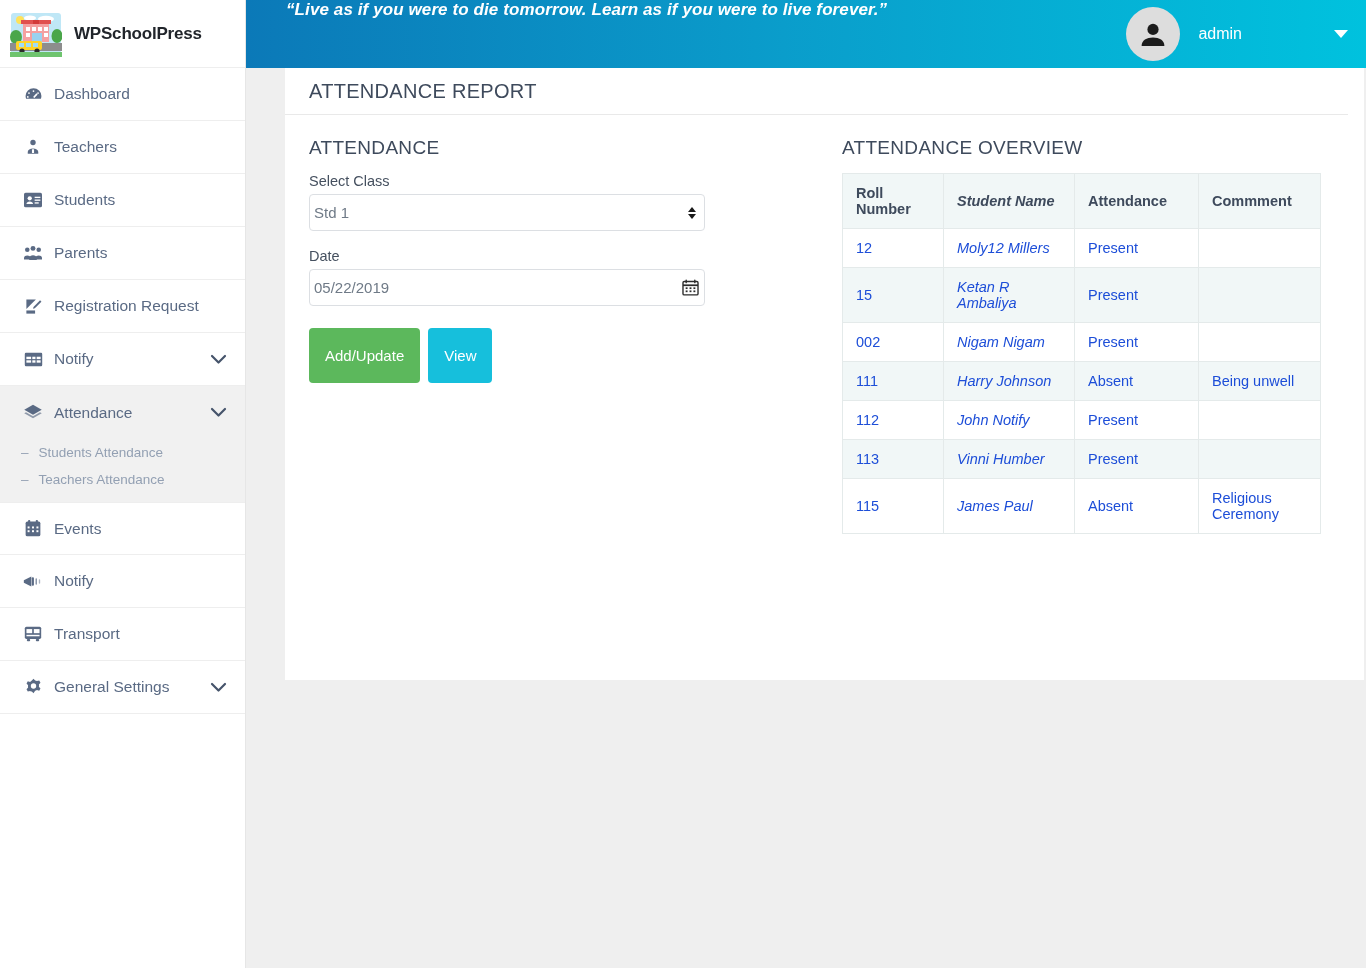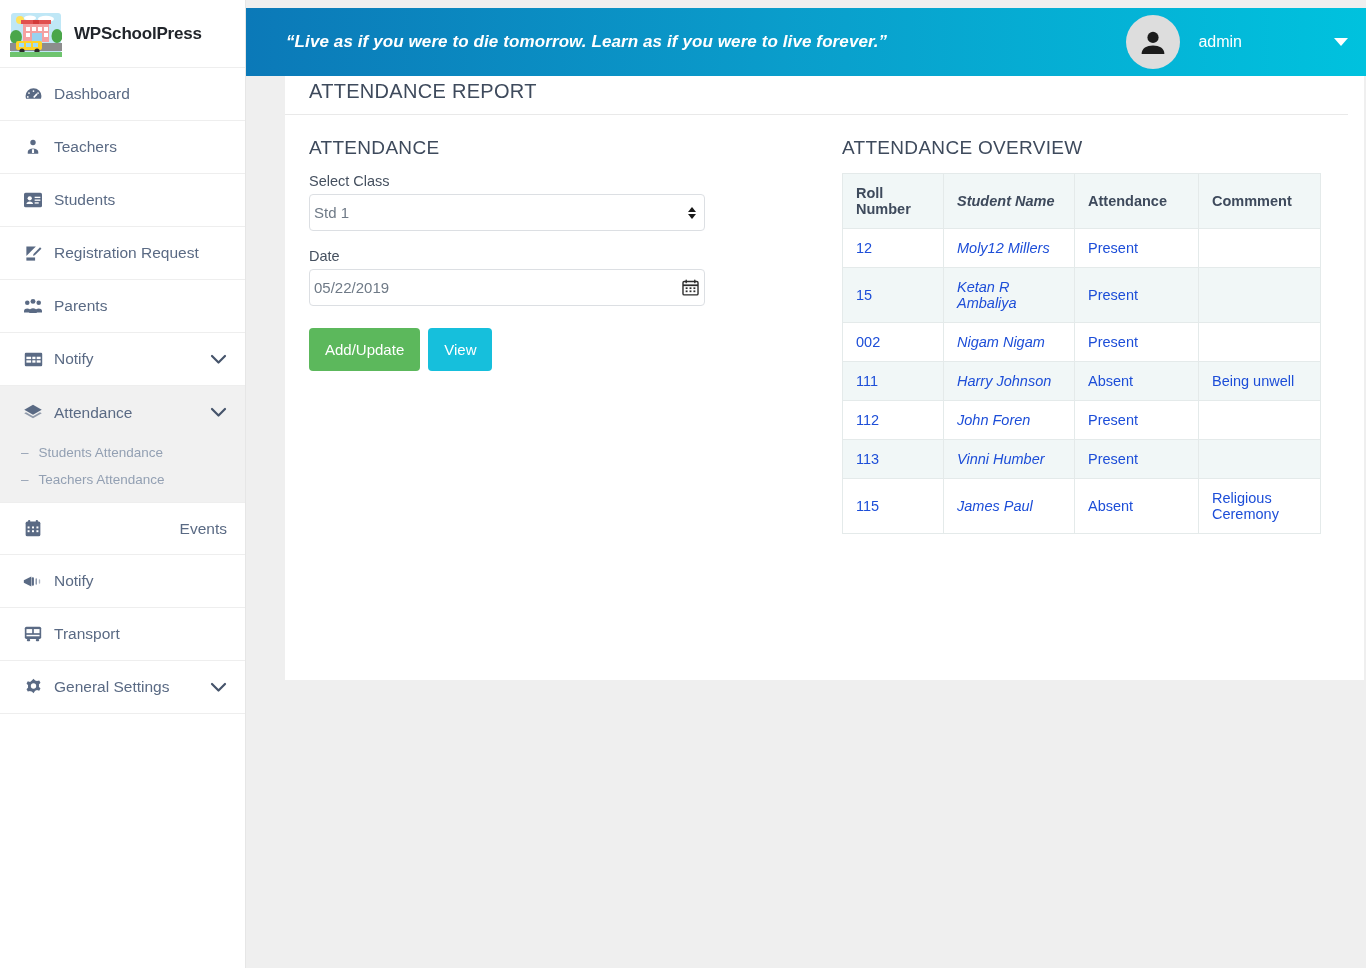--- a/index.html
+++ b/index.html
@@ -47,28 +47,28 @@
   .chev { margin-left: auto; color: #46546b; }
   .nav-group.active { background: #f1f1f1; border-bottom: none; }
   .nav-group.active .nav-item { border-bottom: none; background: transparent; }
   .subnav { list-style: none; padding: 0 0 9px 0; background: #f1f1f1; }
   .sub-item {
     display: flex; align-items: center;
     padding: 6px 0 6px 21px;
     font-size: 13.5px; color: #93a0b3; cursor: pointer;
   }
   .sub-dash { margin-right: 10px; color: #93a0b3; }
-  .nav-after-group { border-top: 1px solid #eeeeee; text-align: right; }
+  .nav-after-group { border-top: 1px solid #eeeeee; }
 
   
   .topbar {
-    position: absolute; left: 246px; top: 8px;
+    position: absolute; left: 246px; top: 0;
     width: 1120px; height: 68px;
     background: linear-gradient(90deg, #0b79b8 0%, #0a9dcb 48%, #00c2de 100%);
-    display: flex; align-items: center;
+    display: flex; align-items: flex-start;
     z-index: 6;
   }
   .quote {
     margin-left: 40px;
     color: #ffffff; font-size: 17px; font-style: italic;
     font-weight: bold; letter-spacing: 0.1px;
     white-space: nowrap;
   }
   .user-area {
     margin-left: auto; display: flex; align-items: center;
@@ -142,21 +142,21 @@
   .tri-dn {
     width: 0; height: 0;
     border-left: 4.5px solid transparent;
     border-right: 4.5px solid transparent;
     border-top: 5px solid #1a1a1a;
   }
   .btn-row { display: flex; gap: 8px; margin-top: 22px; }
   .btn {
     border: none; border-radius: 4px;
     color: #ffffff; font-size: 15px;
-    padding: 13px 16px; cursor: pointer;
+    padding: 19px 16px; cursor: pointer;
     font-family: "Liberation Sans", sans-serif;
   }
   .btn-green { background: #5cb85c; }
   .btn-cyan { background: #16bfdc; }
 
   
   table.att {
     border-collapse: collapse;
     width: 478px;
     table-layout: fixed;
@@ -254,41 +254,41 @@
               <rect x="14" y="7" width="7" height="1.6" fill="#ffffff"></rect>
               <rect x="14" y="10.4" width="7" height="1.6" fill="#ffffff"></rect>
               <rect x="14" y="13.8" width="5" height="1.6" fill="#ffffff"></rect>
             </svg>
           </span>
           <span class="nav-label">Students</span>
         </li>
 
         <li class="nav-item">
           <span class="nic">
-            <svg width="19" height="19" viewBox="0 0 24 24" fill="currentColor">
-              <path d="M3 3h12l-4.5 4.5L3 15z"></path>
-              <path d="M3 17h11v4H3z"></path>
-              <path d="M20.3 4.2 22 5.9l-8.3 8.3-2.4.7.7-2.4z"></path>
-            </svg>
-          </span>
-          <span class="nav-label">Registration Request</span>
-        </li>
-
-        <li class="nav-item">
-          <span class="nic">
             <svg width="20" height="18" viewBox="0 0 24 22" fill="currentColor">
               <circle cx="5" cy="7" r="2.8"></circle>
                 <circle cx="12" cy="5.4" r="3"></circle>
                 <circle cx="19" cy="7" r="2.8"></circle>
               <path d="M1 19v-2c0-2 1.9-3 4-3s4 1 4 3v2z"></path>
               <path d="M7.4 19.6v-2.4c0-2.3 2.2-3.6 4.6-3.6s4.6 1.3 4.6 3.6v2.4z"></path>
               <path d="M15 19v-2c0-2 1.9-3 4-3s4 1 4 3v2z"></path>
             </svg>
           </span>
           <span class="nav-label">Parents</span>
+        </li>
+
+        <li class="nav-item">
+          <span class="nic">
+            <svg width="19" height="19" viewBox="0 0 24 24" fill="currentColor">
+              <path d="M3 3h12l-4.5 4.5L3 15z"></path>
+              <path d="M3 17h11v4H3z"></path>
+              <path d="M20.3 4.2 22 5.9l-8.3 8.3-2.4.7.7-2.4z"></path>
+            </svg>
+          </span>
+          <span class="nav-label">Registration Request</span>
         </li>
 
         <li class="nav-item">
           <span class="nic">
             <svg width="19" height="17" viewBox="0 0 24 21" fill="currentColor">
               <rect x="1" y="2" width="22" height="17" rx="1.5"></rect>
               <rect x="3" y="7" width="6" height="3" fill="#ffffff"></rect>
               <rect x="10.5" y="7" width="4" height="3" fill="#ffffff"></rect>
               <rect x="16" y="7" width="5" height="3" fill="#ffffff"></rect>
               <rect x="3" y="11.5" width="6" height="3" fill="#ffffff"></rect>
@@ -487,21 +487,21 @@
                   <td class="c-com"></td>
                 </tr>
                 <tr>
                   <td class="c-roll">111</td>
                   <td class="c-name">Harry Johnson</td>
                   <td class="c-att">Absent</td>
                   <td class="c-com">Being unwell</td>
                 </tr>
                 <tr>
                   <td class="c-roll">112</td>
-                  <td class="c-name">John Foren</td>
+                  <td class="c-name">John Notify</td>
                   <td class="c-att">Present</td>
                   <td class="c-com"></td>
                 </tr>
                 <tr>
                   <td class="c-roll">113</td>
                   <td class="c-name">Vinni Humber</td>
                   <td class="c-att">Present</td>
                   <td class="c-com"></td>
                 </tr>
                 <tr>

